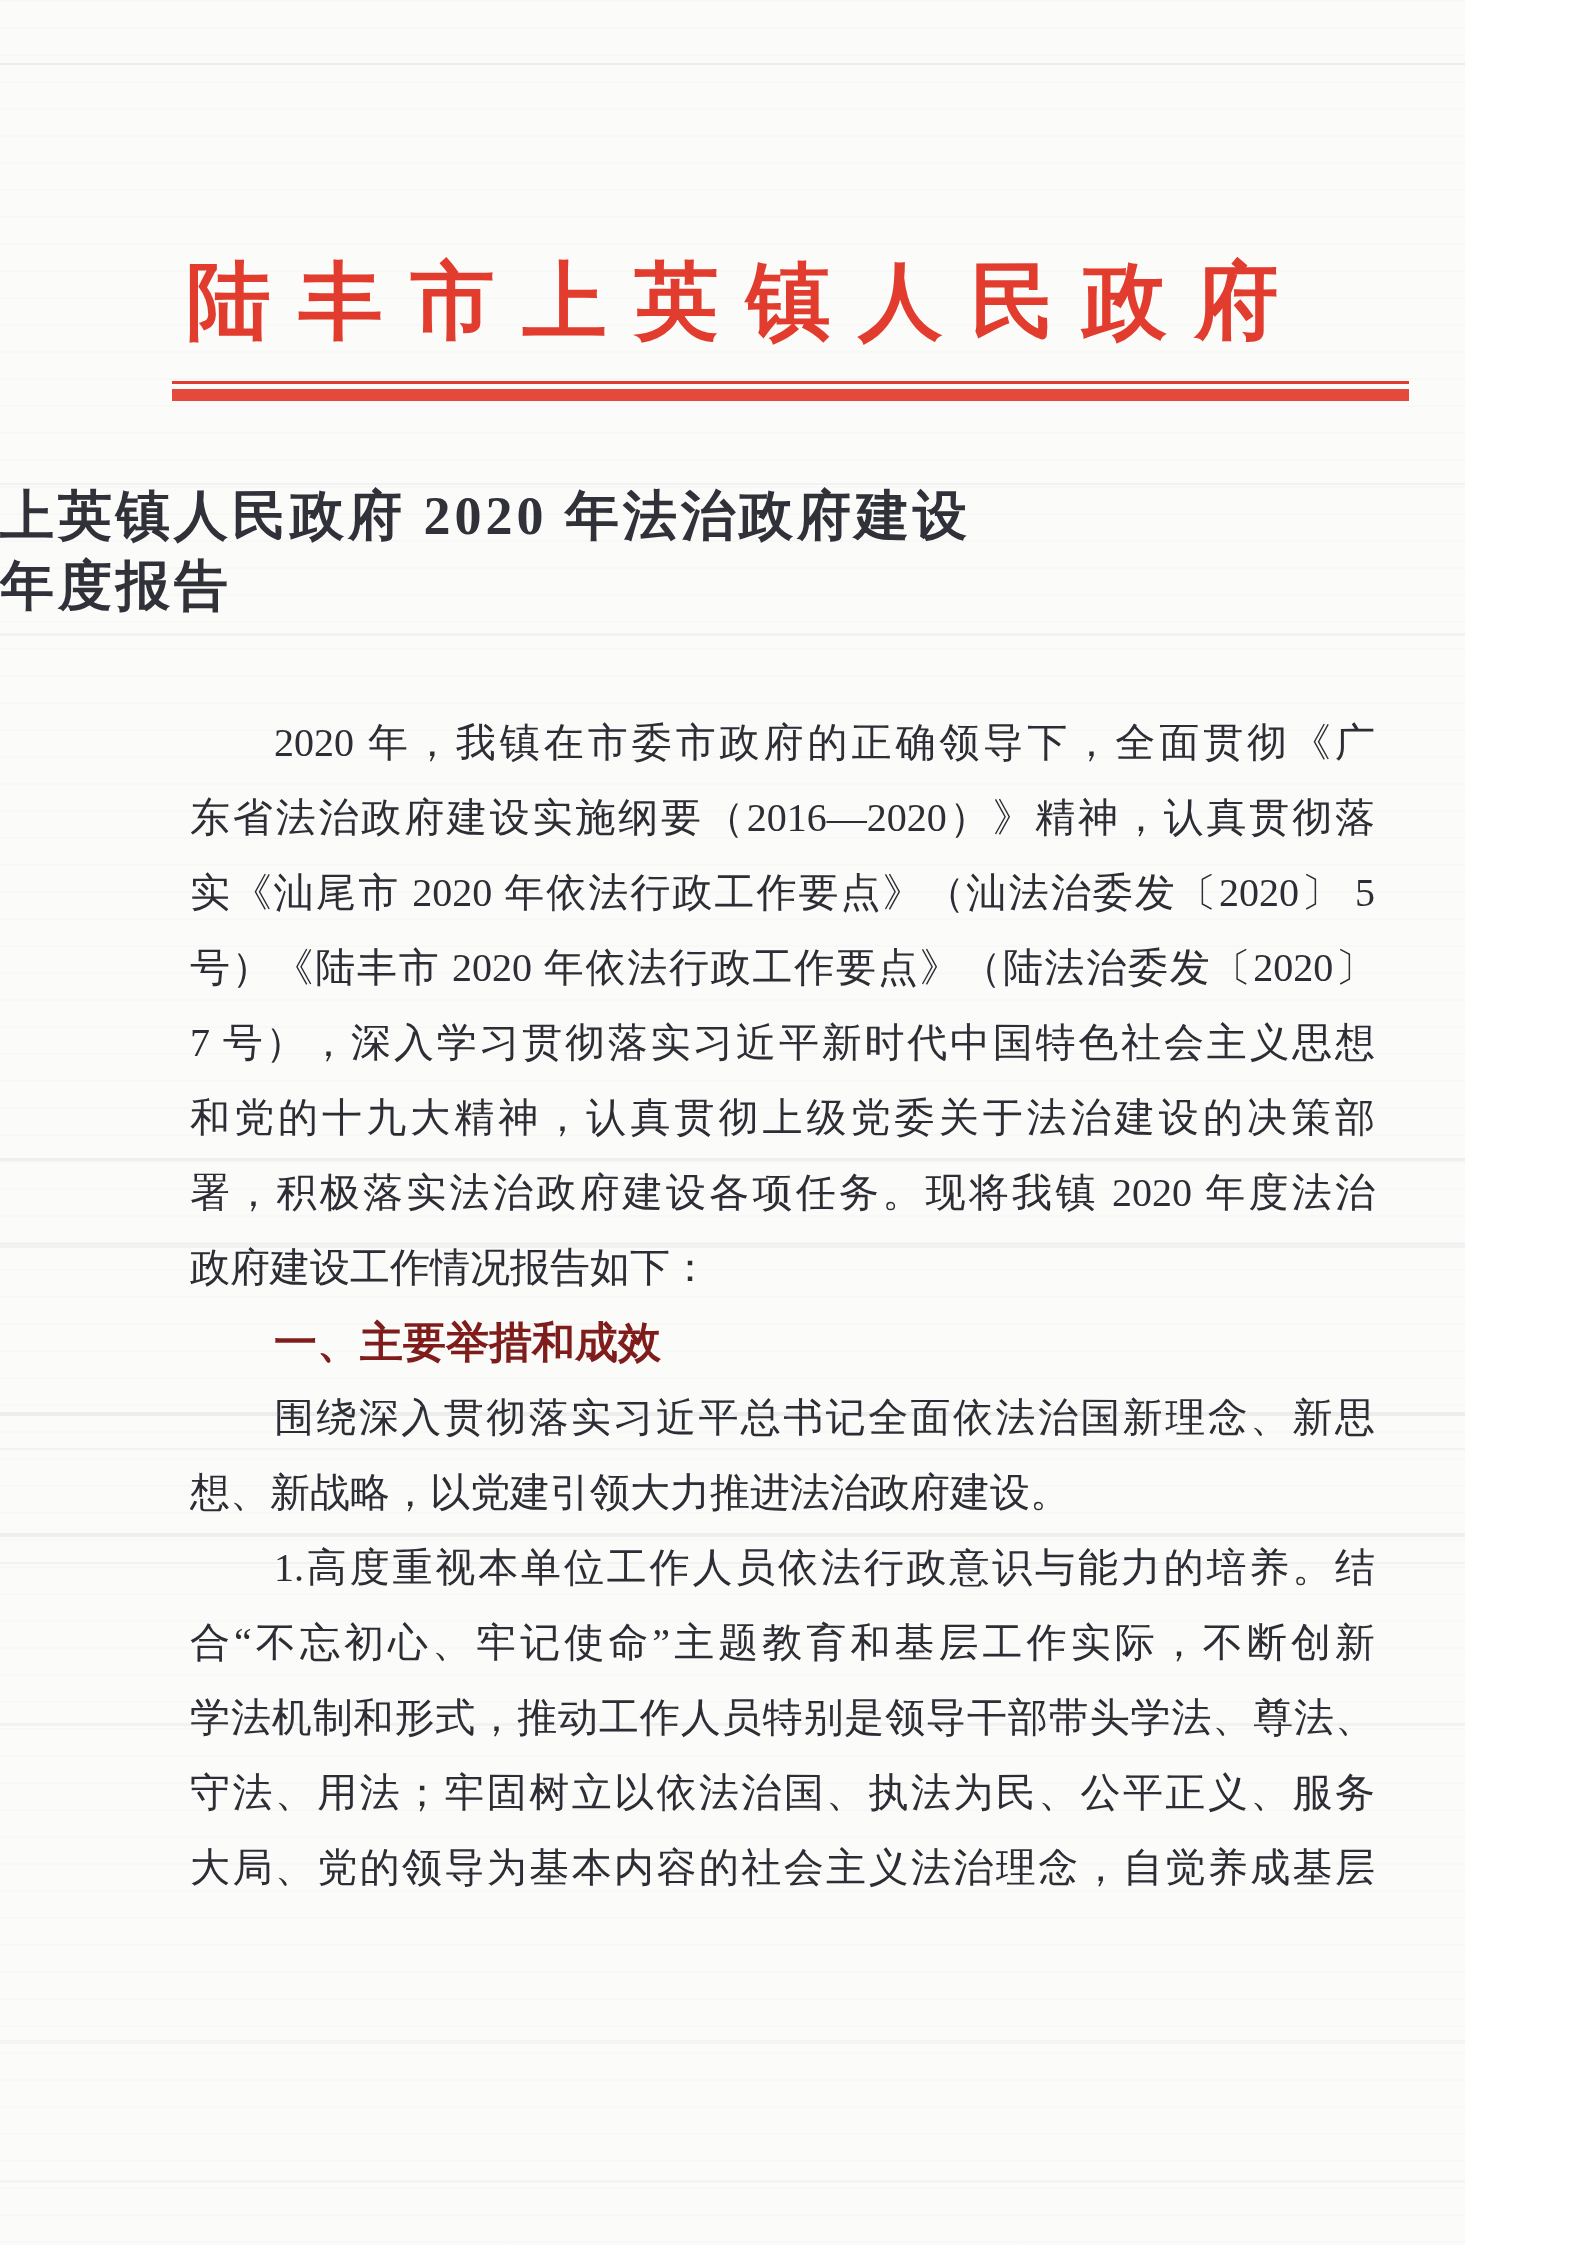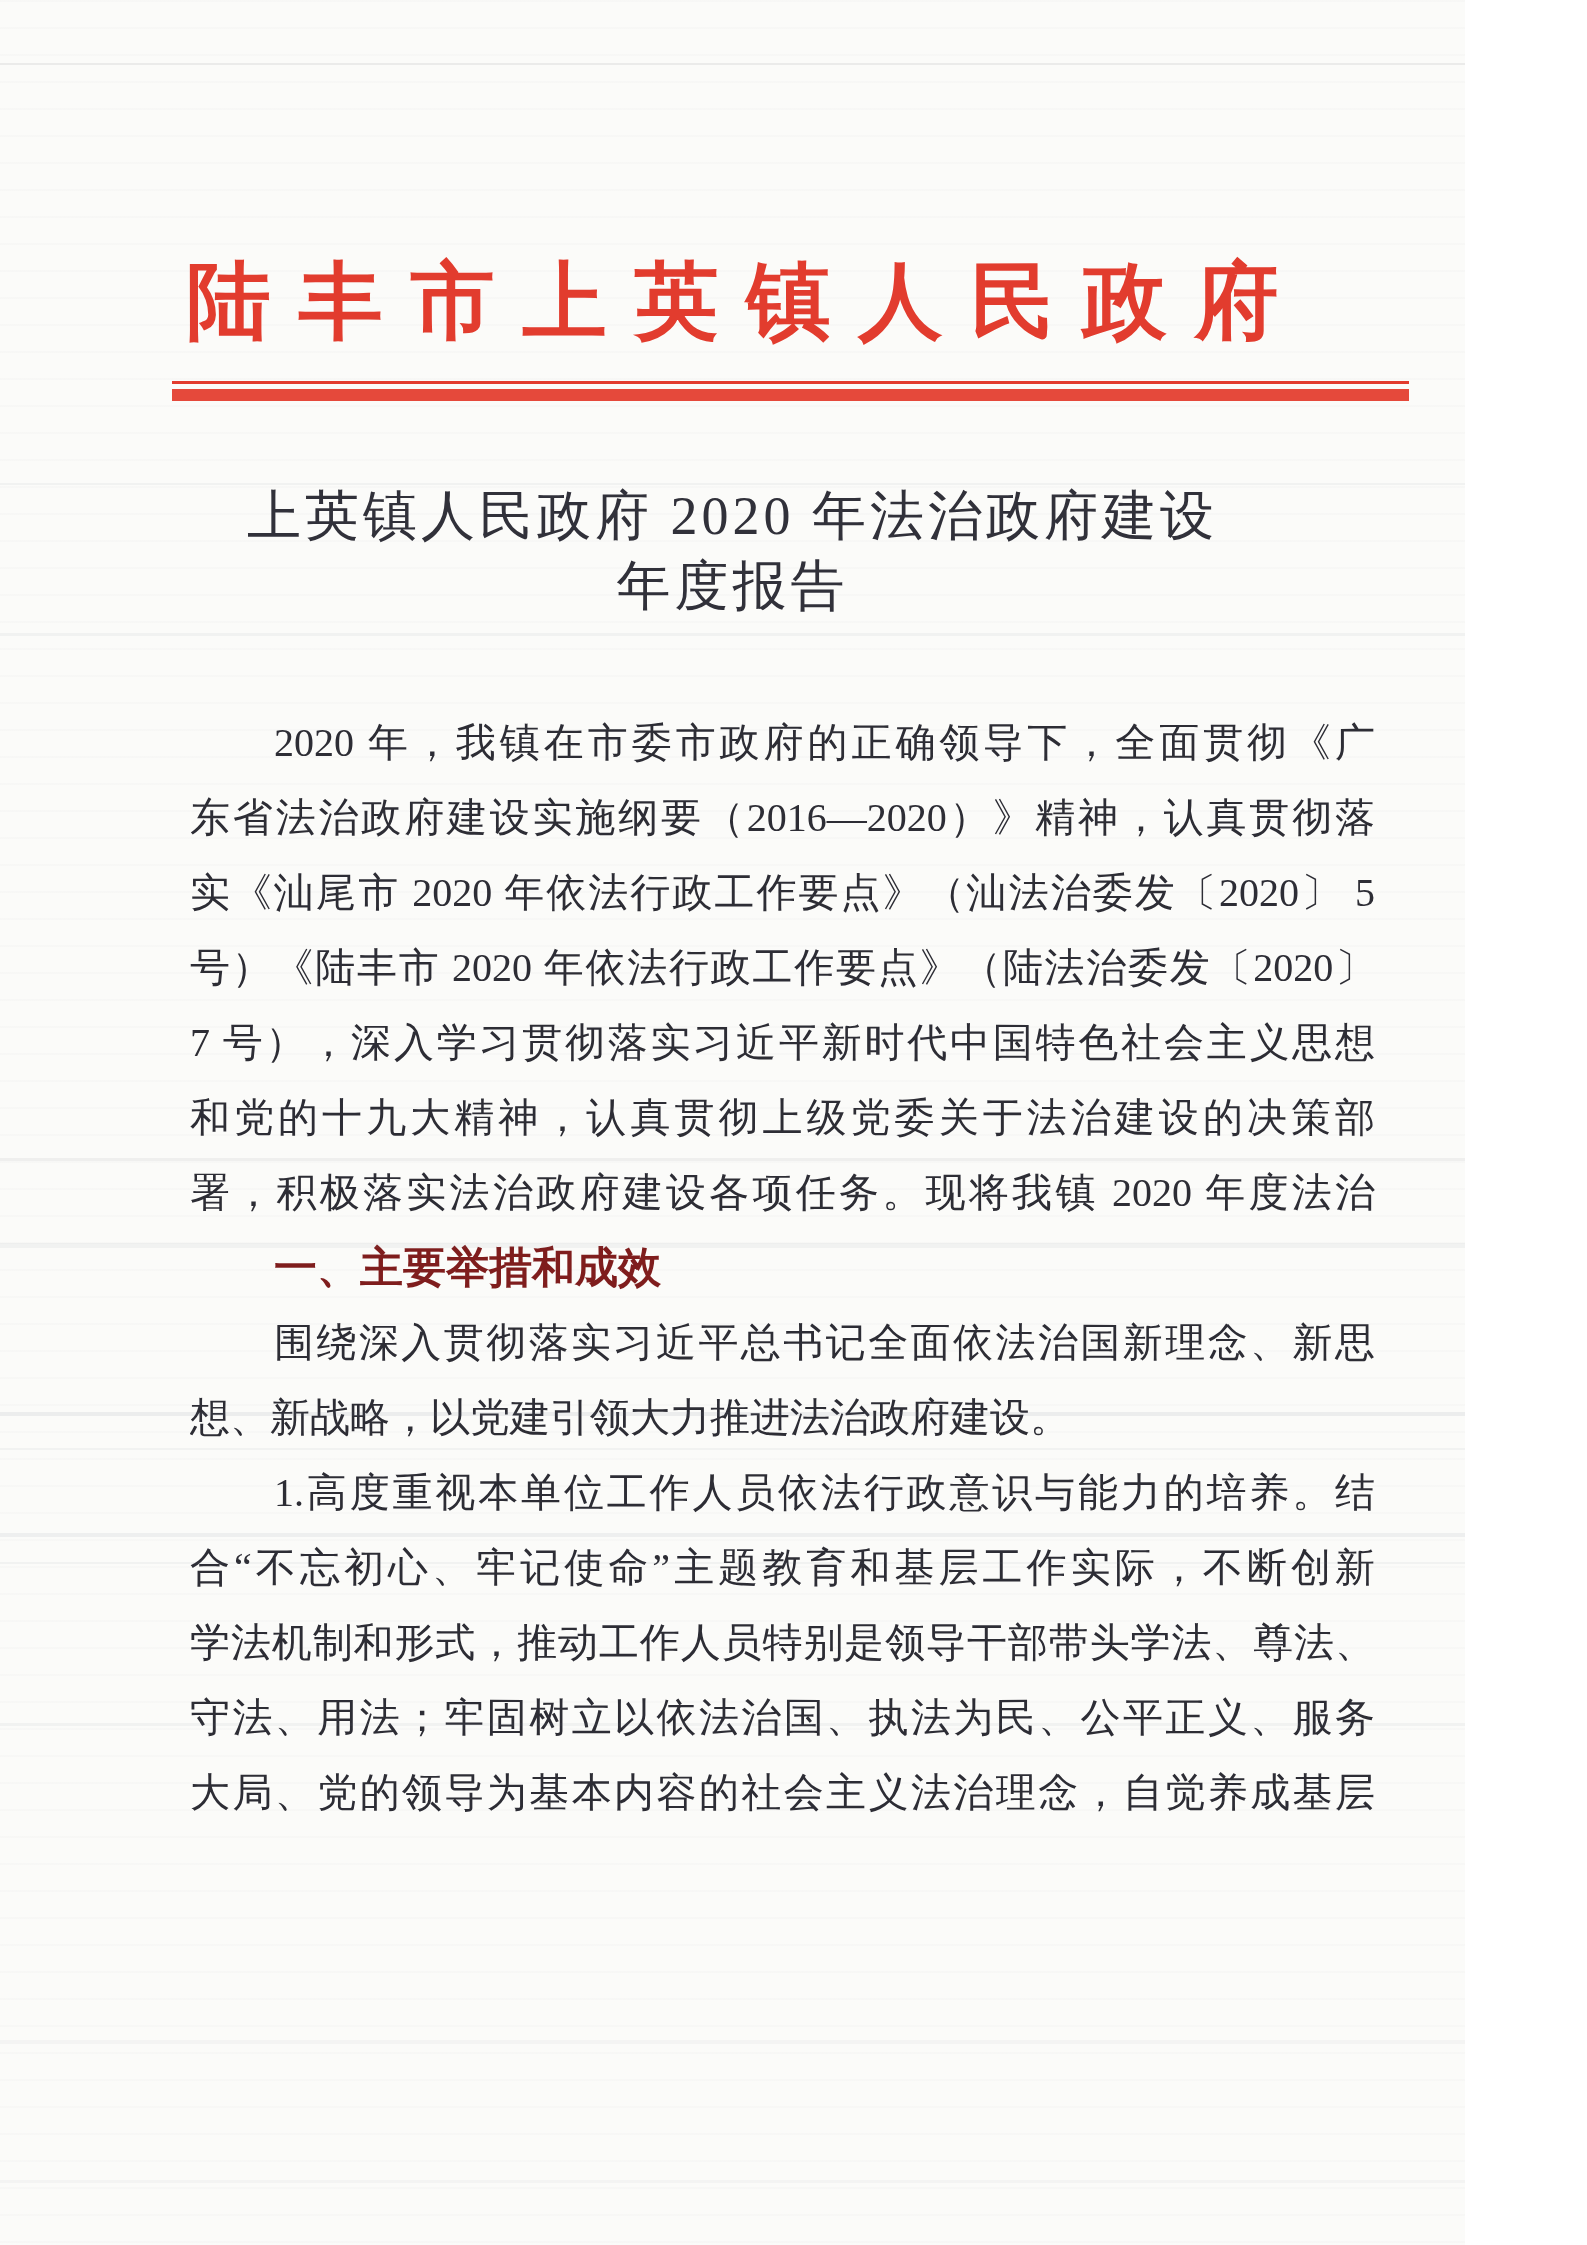--- a/index.html
+++ b/index.html
@@ -37,24 +37,23 @@
     position: absolute;
     top: 381px; left: 172px; width: 1237px;
   }
   .rule-thin  { height: 3px;  background: #e23c2e; }
   .rule-gap   { height: 5px; }
   .rule-thick { height: 12px; background: #e5493b; }
   .doc-title {
     position: absolute;
     top: 481px; left: 0; right: 0;
     margin: 0;
-    text-align: center;
     color: #31313a;
     font-size: 54px;
-    font-weight: 400;
+    font-weight: 700;
     line-height: 70px;
     letter-spacing: 4px;
   }
   .doc-title span { display: block; }
   .doc-body {
     position: absolute;
     top: 705px; left: 190px; width: 1185px;
     color: #2d2d35;
     font-size: 40px;
   }
@@ -112,20 +111,21 @@
   </h1>
 
   <div class="doc-body">
       <div class="line j ind">2020 年，我镇在市委市政府的正确领导下，全面贯彻《广</div>
       <div class="line j">东省法治政府建设实施纲要（2016—2020）》精神，认真贯彻落</div>
       <div class="line j">实《汕尾市 2020 年依法行政工作要点》（汕法治委发〔2020〕 5</div>
       <div class="line j">号）《陆丰市 2020 年依法行政工作要点》（陆法治委发〔2020〕</div>
       <div class="line j">7 号），深入学习贯彻落实习近平新时代中国特色社会主义思想</div>
       <div class="line j">和党的十九大精神，认真贯彻上级党委关于法治建设的决策部</div>
       <div class="line j">署，积极落实法治政府建设各项任务。现将我镇 2020 年度法治</div>
+      <div class="line">政府建设工作情况报告如下：</div>
       <div class="line ind heading">一、主要举措和成效</div>
       <div class="line j ind">围绕深入贯彻落实习近平总书记全面依法治国新理念、新思</div>
       <div class="line">想、新战略，以党建引领大力推进法治政府建设。</div>
       <div class="line j ind">1.高度重视本单位工作人员依法行政意识与能力的培养。结</div>
       <div class="line j">合“不忘初心、牢记使命”主题教育和基层工作实际，不断创新</div>
       <div class="line j">学法机制和形式，推动工作人员特别是领导干部带头学法、尊法、</div>
       <div class="line j">守法、用法；牢固树立以依法治国、执法为民、公平正义、服务</div>
       <div class="line j">大局、党的领导为基本内容的社会主义法治理念，自觉养成基层</div>
     </div>
 

